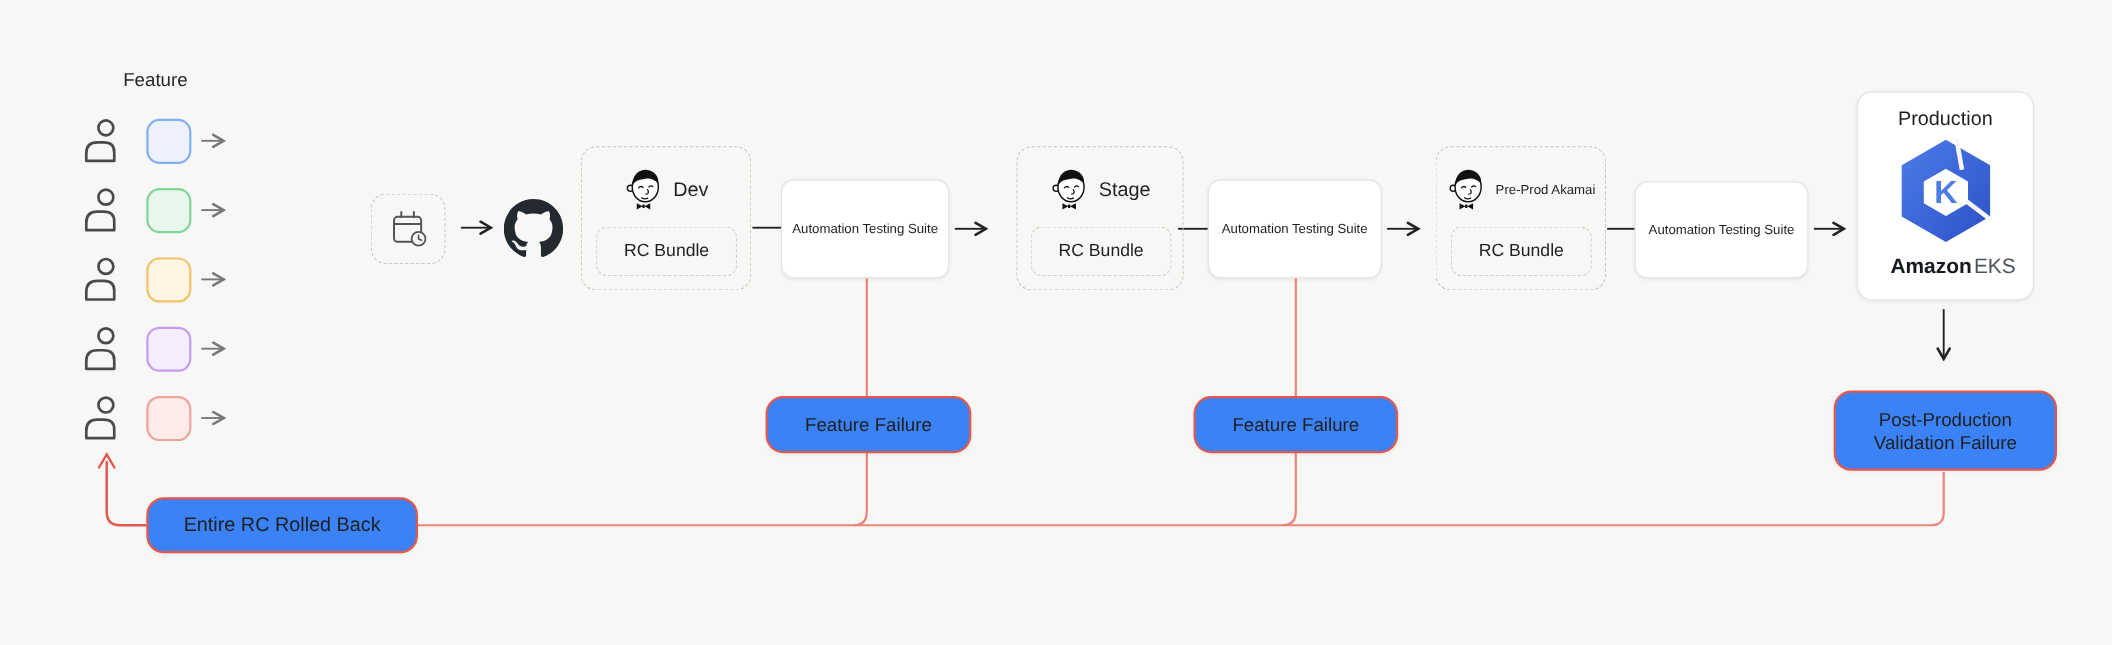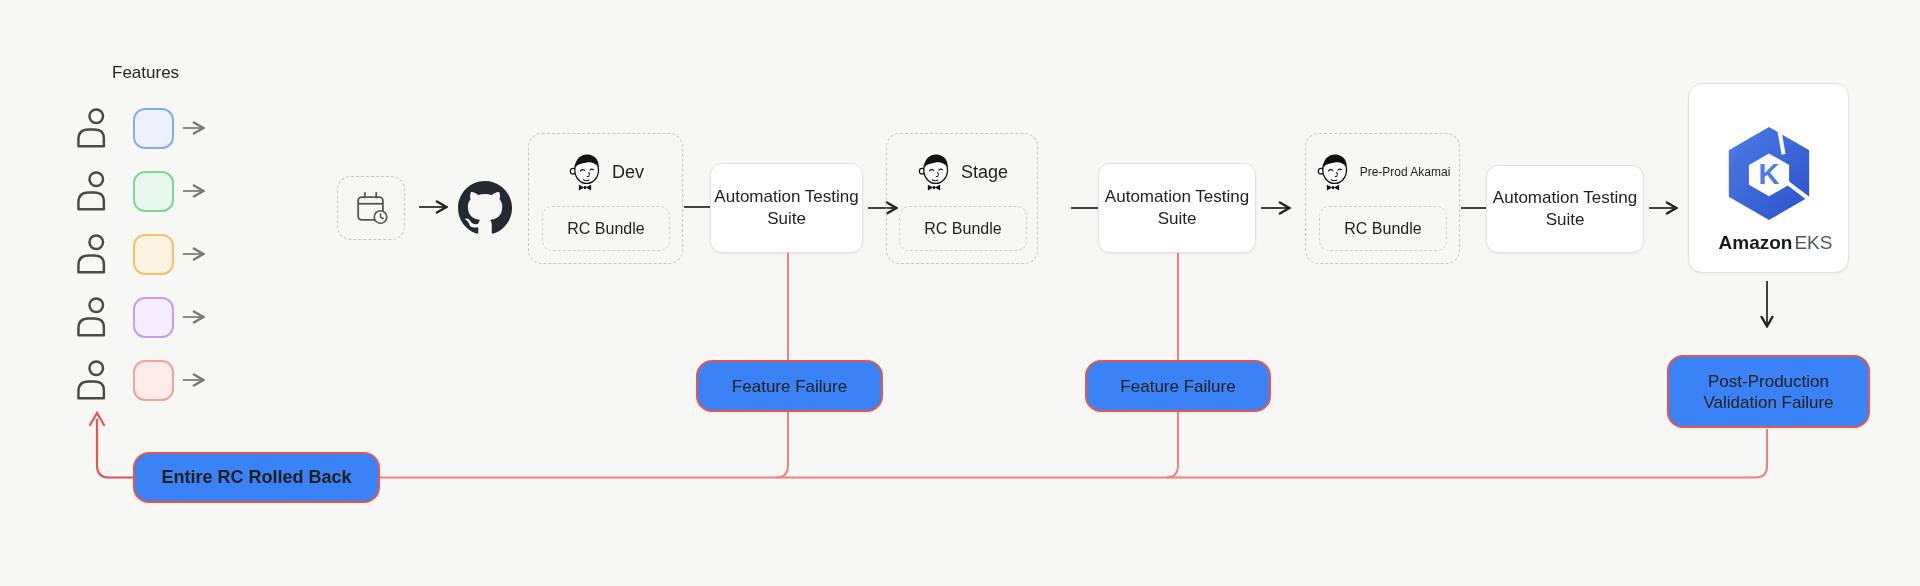--- a/index.html
+++ b/index.html
@@ -23,27 +23,27 @@
                     border:2px solid #999; box-sizing:border-box; }
   .cluster-square { position:absolute; width:37px; height:37px; border-radius:11px;
                     border:2px solid #999; box-sizing:border-box; }
 
   .rc-title { padding-top:10px; text-align:center; font-size:17px; line-height:21px; }
   .env-header { position:absolute; left:0; right:0; top:8px; height:60px;
                 display:flex; align-items:center; justify-content:center; gap:9px; }
   .env-label { font-size:18px; }
   .env-label.two-line { font-size:12px; line-height:20px; max-width:92px; }
   .ats { display:flex; align-items:center; justify-content:center; text-align:center;
-         font-size:17px; line-height:22px; border-radius:12px; }
+         font-size:12px; line-height:22px; border-radius:12px; }
   .prod-title { text-align:center; padding-top:14px; font-size:18px; }
   .prod-logo-wrap { position:absolute; left:0; right:0; top:42px; display:flex; justify-content:center; }
   .prod-brand { position:absolute; left:14px; right:0; top:148px; text-align:center; font-size:19px; }
   .brand-bold { font-weight:bold; color:#16191f; }
   .brand-light { font-weight:normal; color:#4d545b; margin-left:2px; }
-  .rollback { font-size:18px;font-weight:bold; }
+  .rollback { font-size:18px; }
 </style>
 </head>
 <body>
 
 <svg width="0" height="0" style="position:absolute" aria-hidden="true">
   <defs>
     <symbol id="sym-person" viewBox="0 0 34 44">
       <circle cx="21.5" cy="9.5" r="7.2" fill="none" stroke="#4a4a4a" stroke-width="2.6"></circle>
       <path d="M2.6,41.4 L2.6,34 Q2.6,23.5 13.2,23.5 L19.4,23.5 Q29.6,23.5 29.6,33 L29.6,41.4 Z" fill="none" stroke="#4a4a4a" stroke-width="2.6" stroke-linejoin="round"></path>
     </symbol>
@@ -119,21 +119,21 @@
 
     <g fill="none">
       <path d="M380,477.5 L1756,477.5 Q1767,477.5 1767,466 L1767,429" stroke="#ef837b" stroke-width="2"></path>
       <path d="M788,253 L788,465 Q788,477.5 776,477.5" stroke="#ef837b" stroke-width="2"></path>
       <path d="M1178,253 L1178,465 Q1178,477.5 1166,477.5" stroke="#ef837b" stroke-width="2"></path>
       <path d="M133,477.5 L109,477.5 Q97,477.5 97,465 L97,419" stroke="#e4574e" stroke-width="2.2"></path>
       <path d="M90,425 L97,413 L104,425" stroke="#e4574e" stroke-width="2.2" stroke-linecap="round"></path>
     </g>
   </svg>
 
-  <div class="node features-label abs" style="left:112px; top:63px;">Features</div>
+  <div class="node features-label abs" style="left:112px; top:63px;">Feature</div>
 
   <div class="node">
     <svg class="abs" style="left:76px; top:106px;" width="32" height="44">
         <use href="#sym-person"></use>
       </svg>
     <div class="feature-square" style="left: 133px; top: 108px; border-color: rgb(130, 174, 242); background: rgb(237, 241, 252);"></div>
   </div>
   <div class="node">
     <svg class="abs" style="left:76px; top:169px;" width="32" height="44">
         <use href="#sym-person"></use>
@@ -179,21 +179,21 @@
     </div>
     <div class="inner-dashed abs" style="left:13px; top:72px; width:128px; height:45px;">
       <span>RC Bundle</span>
     </div>
   </div>
 
   <div class="node card ats" style="left:710px; top:163px; width:153px; height:90px;">
     <span>Automation Testing Suite</span>
   </div>
 
-  <div class="node dashed-box" style="left:886px; top:133px; width:152px; height:131px;">
+  <div class="node dashed-box" style="left:924px; top:133px; width:152px; height:131px;">
     <div class="env-header">
       <svg width="36" height="44">
           <use href="#sym-jenkins"></use>
         </svg>
       <span class="env-label">Stage</span>
     </div>
     <div class="inner-dashed abs" style="left:12px; top:72px; width:128px; height:45px;">
       <span>RC Bundle</span>
     </div>
   </div>
@@ -212,20 +212,21 @@
     <div class="inner-dashed abs" style="left:13px; top:72px; width:128px; height:45px;">
       <span>RC Bundle</span>
     </div>
   </div>
 
   <div class="node card ats" style="left:1486px; top:165px; width:158px; height:88px;">
     <span>Automation Testing Suite</span>
   </div>
 
   <div class="node card" style="left:1688px; top:83px; width:161px; height:190px;">
+    <div class="prod-title">Production</div>
     <div class="prod-logo-wrap">
       <svg width="84" height="95">
           <use href="#sym-eks"></use>
         </svg>
     </div>
     <div class="prod-brand">
       <span class="brand-bold">Amazon</span><span class="brand-light">EKS</span>
     </div>
   </div>
 

